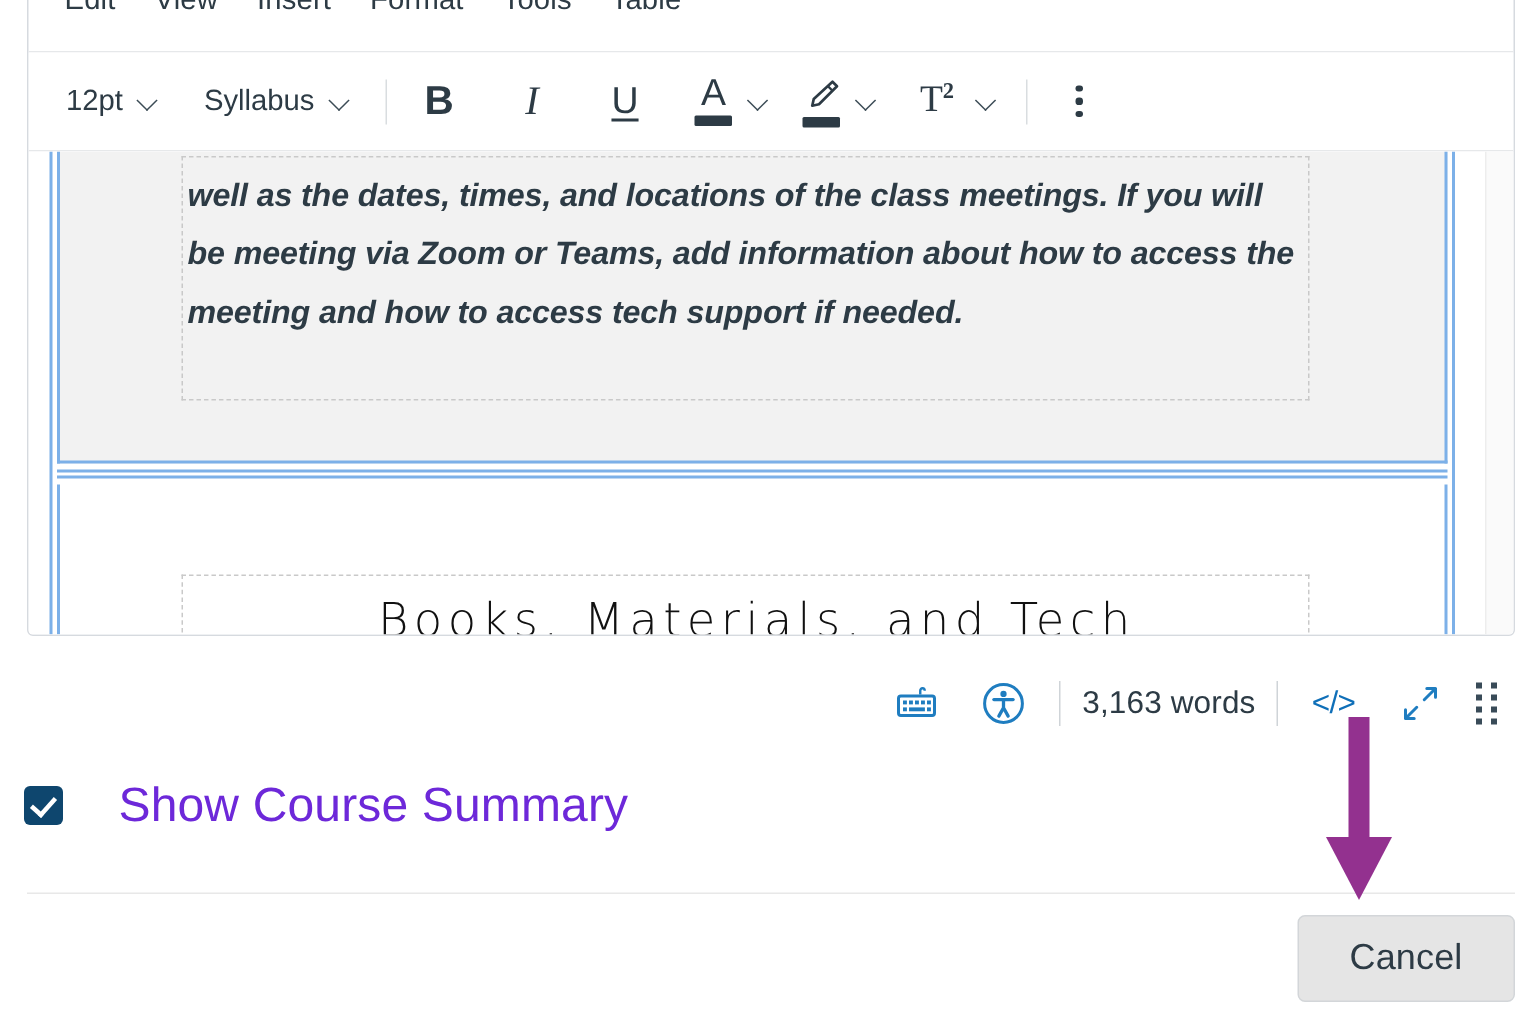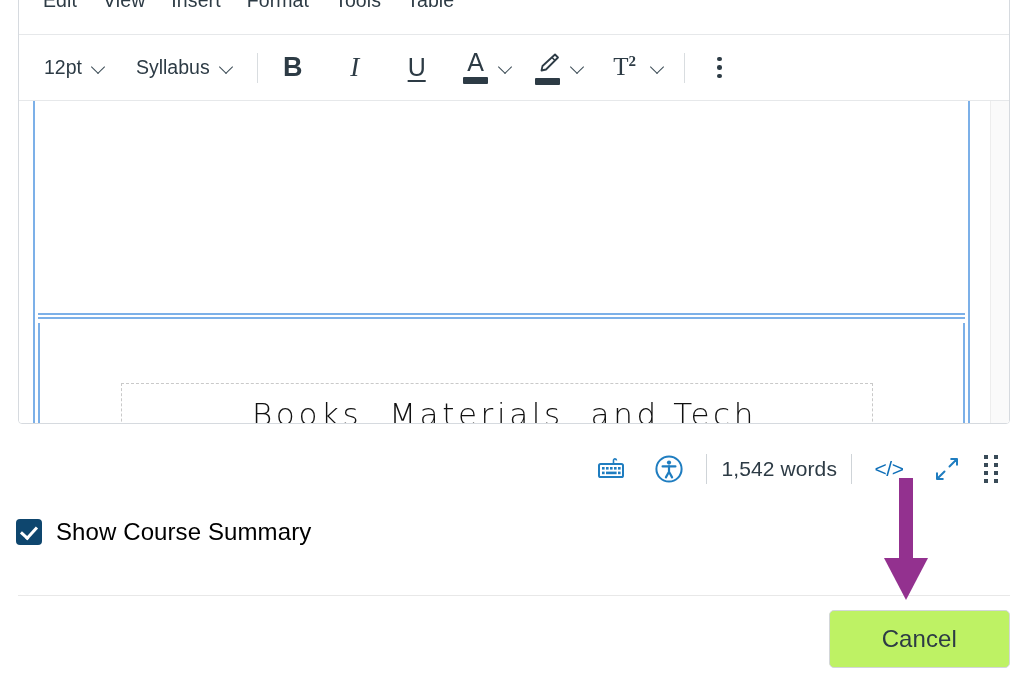--- a/index.html
+++ b/index.html
@@ -161,40 +161,40 @@
   .cbox {
     width: 26px; height: 26px; border-radius: 4px;
     background: #0e466e; position: relative; flex: none;
   }
   .cbox::after {
     content: ""; position: absolute; left: 8px; top: 4px;
     width: 7px; height: 13px;
     border-right: 3px solid #fff; border-bottom: 3px solid #fff;
     transform: rotate(42deg);
   }
-  .check-label { font-size: 24px; color: #000000; letter-spacing: .1px; }
+  .check-label { font-size: 32px; color: #6d28d9; letter-spacing: .1px; margin-left: 23px; }
 
   
   .footer-rule {
     position: absolute; left: 18px; top: 595px; width: 992px; height: 1px;
     background: #e8e8e8;
   }
   .footer-btns {
     position: absolute; right: 14px; top: 610px;
     display: flex; align-items: center; gap: 16px;
   }
   .btn {
     height: 58px; border-radius: 5px;
     display: flex; align-items: center; justify-content: center;
     font-size: 24px; letter-spacing: .1px;
     white-space: nowrap;
   }
   .btn-cancel {
-    background: #bef264; border: 1px solid #d3d6d9; color: #2d3b45;
-    padding: 0 52px;
+    background: #e5e5e5; border: 1px solid #d3d6d9; color: #2d3b45;
+    padding: 0 34px;
   }
   .btn-primary {
     background: #0e3d6b; color: #fff; padding: 0 32px;
   }
 
   
   .annot-arrow { position: absolute; left: 876px; top: 478px; width: 60px; height: 122px; }
 </style>
 </head>
 <body>
@@ -275,20 +275,25 @@
             <i></i>
           </span>
       </div>
     </div>
 
     <div class="canvas">
       <div class="scrolltrack"></div>
 
       <div class="tbl-outer">
 
+        <div class="tbl-cell-gray">
+          <div class="inner-cell-a">
+            <div class="doc-text">well as the dates, times, and locations of the class meetings. If you will be meeting via Zoom or Teams, add information about how to access the meeting and how to access tech support if needed.</div>
+          </div>
+        </div>
 
         <div class="tbl-divider"></div>
 
         <div class="tbl-cell-white">
           <div class="inner-cell-b">
             <div class="doc-heading">Books, Materials, and Tech</div>
           </div>
         </div>
 
       </div>
@@ -316,21 +321,21 @@
       <svg width="30" height="30" viewBox="0 0 30 30">
         <circle cx="15" cy="15" r="12.6" fill="none" stroke="#1f7dc0" stroke-width="2"></circle>
         <circle cx="15" cy="8.6" r="2.1" fill="#1f7dc0"></circle>
         <path d="M8.6 12.4 h12.8" stroke="#1f7dc0" stroke-width="2.2" stroke-linecap="round"></path>
         <path d="M15 12.4 v5.4 l-3.1 5.6 M15 17.8 l3.1 5.6" stroke="#1f7dc0" stroke-width="2.2" stroke-linecap="round" fill="none"></path>
       </svg>
     </div>
 
     <div class="sb-sep"></div>
 
-    <div class="sb-words">1,542 words</div>
+    <div class="sb-words">3,163 words</div>
 
     <div class="sb-sep"></div>
 
     <div class="sb-icon">
       <span class="code-ic">&lt;/&gt;</span>
     </div>
 
     <div class="sb-icon" style="margin-left:12px">
       <svg width="28" height="28" viewBox="0 0 28 28">
         <path d="M16.5 11.5 L24 4 M18.2 4 H24 V9.8" fill="none" stroke="#1f7dc0" stroke-width="2" stroke-linecap="round" stroke-linejoin="round"></path>

